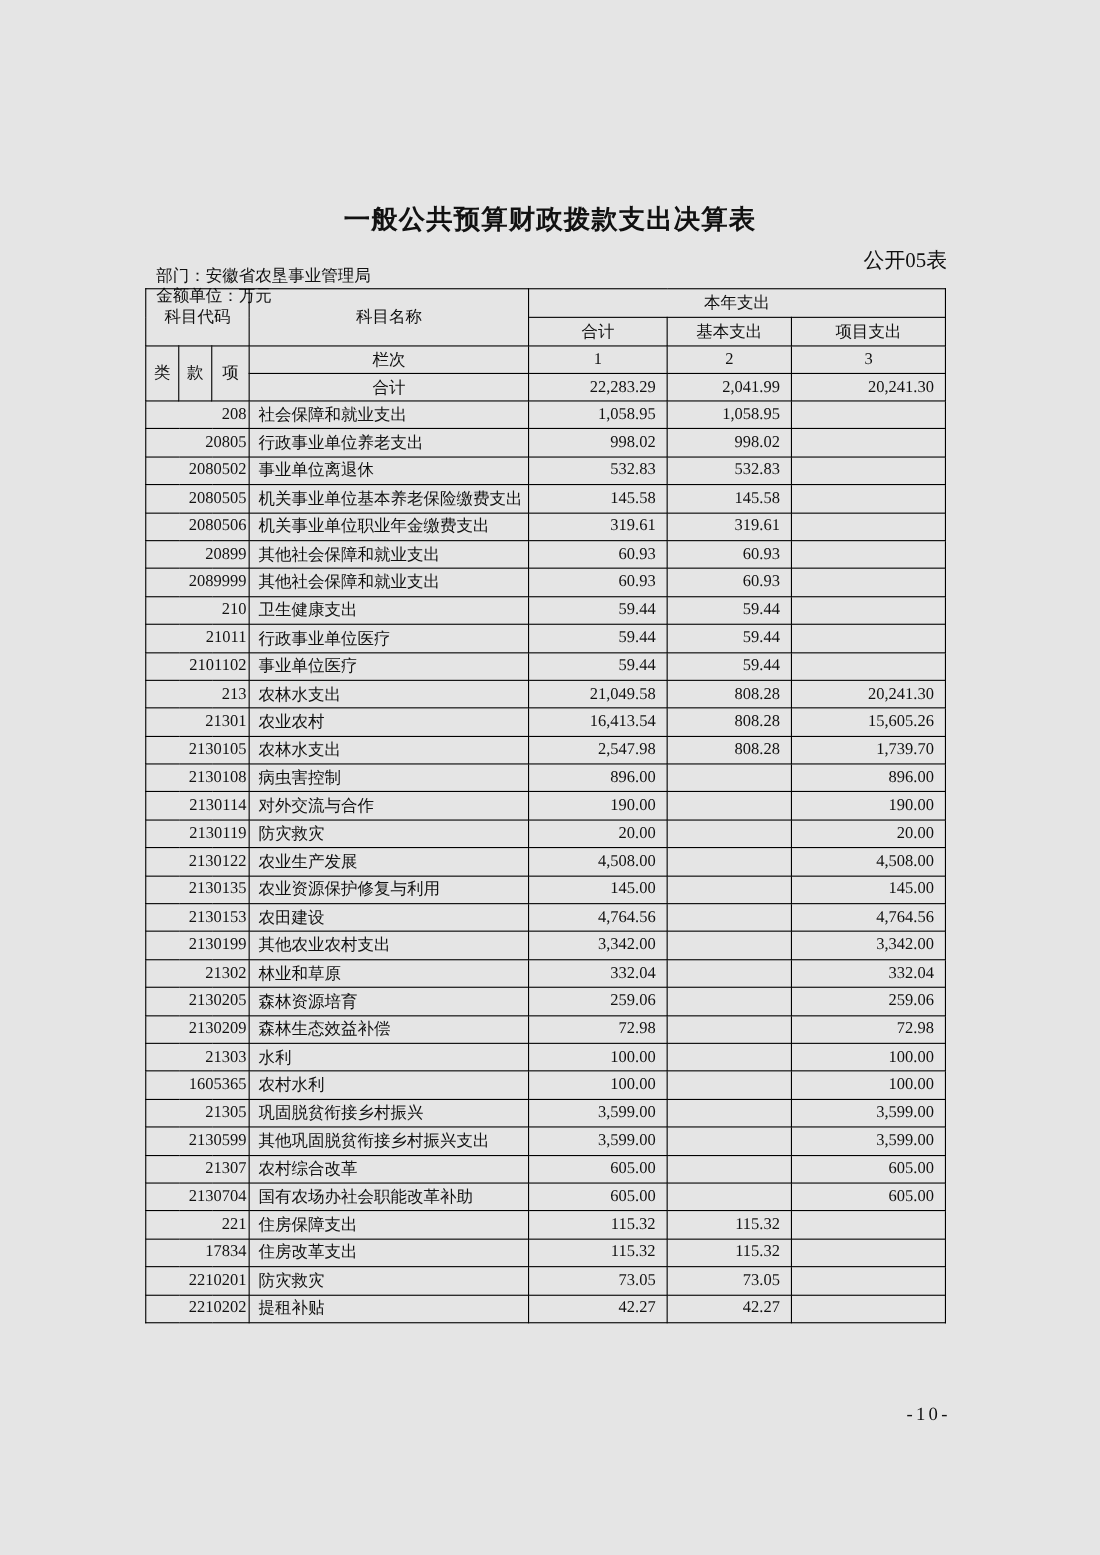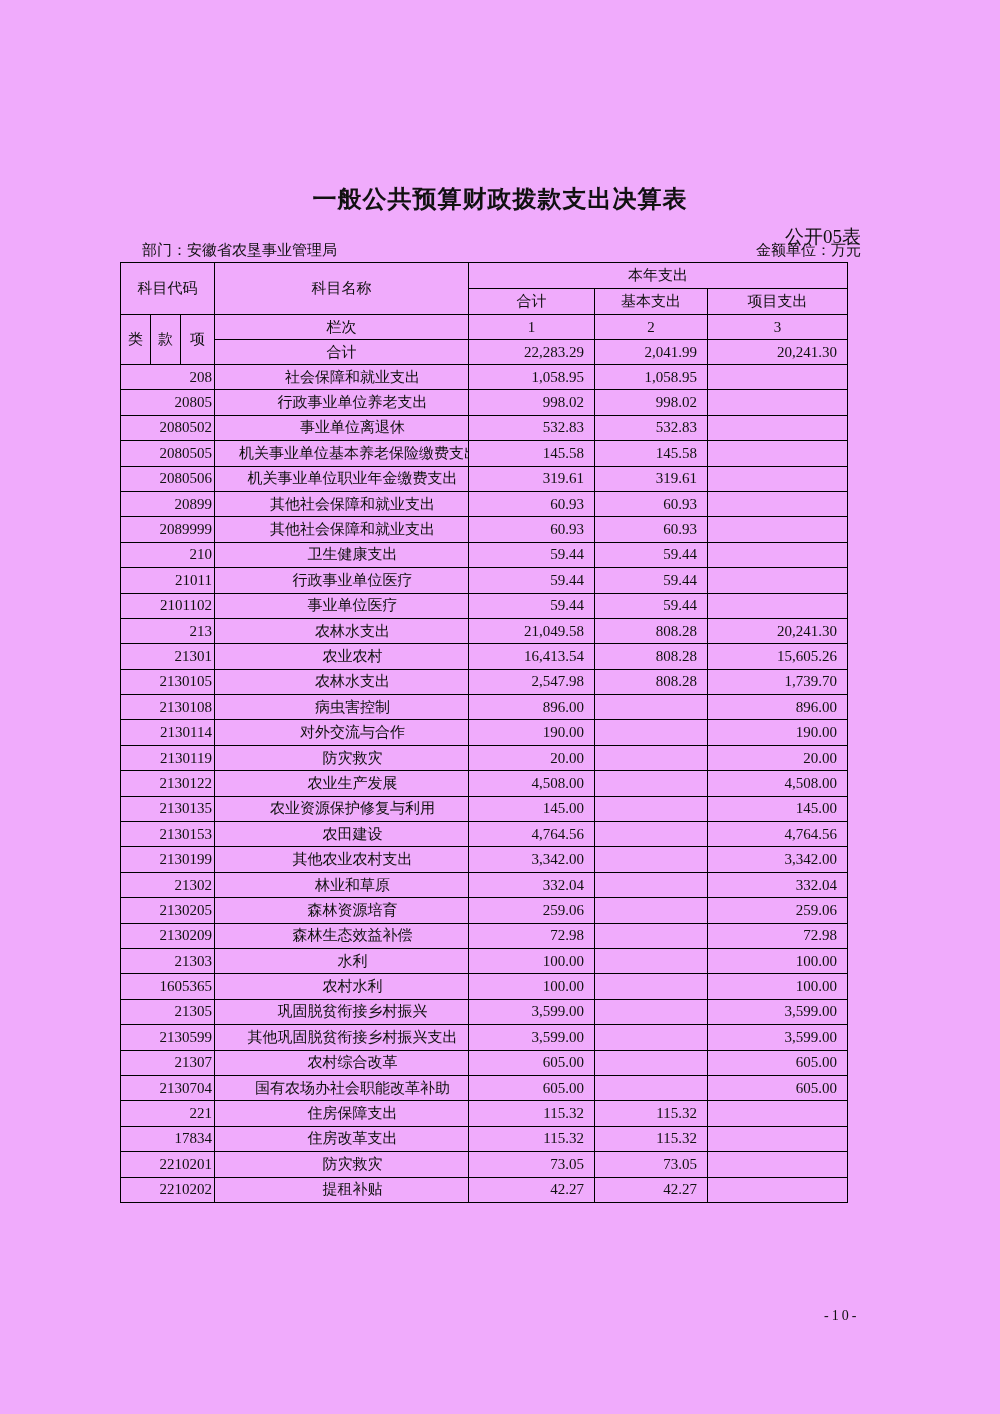--- a/index.html
+++ b/index.html
@@ -2,21 +2,21 @@
 <html><head>
 <meta charset="utf-8">
 <style>
   * { margin: 0; padding: 0; box-sizing: border-box; }
   html, body { background: #888; }
   .page {
     position: relative;
     width: 1000px;
     height: 1414px;
     margin: 0 auto;
-    background: #f0abfc;
+    background: #e5e5e5;
     color: #111111;
     font-family: "Liberation Serif", "DejaVu Serif", serif;
     overflow: hidden;
   }
   .doc-title {
     position: absolute;
     top: 183px;
     left: 0;
     width: 100%;
     text-align: center;
@@ -32,57 +32,58 @@
     font-size: 19px;
   }
   .meta-line {
     position: absolute;
     top: 241px;
     left: 142px;
     right: 139px;
     display: flex;
     justify-content: space-between;
     font-size: 15px;
+    flex-direction: column;
   }
   table.budget {
     position: absolute;
     top: 262px;
-    left: 120px;
+    left: 132px;
     width: 727px;
     border-collapse: collapse;
     table-layout: fixed;
     font-size: 15px;
   }
   table.budget td {
     border: 1px solid #000;
     vertical-align: middle;
     text-align: center;
     padding: 0 2px;
     overflow: hidden;
     white-space: nowrap;
   }
   table.budget thead tr.h1 td { height: 26px; }
   table.budget thead tr.h2 td { height: 26px; }
   table.budget thead tr.h3 td { height: 25px; }
   table.budget thead tr.h4 td { height: 25px; }
   table.budget tbody td { height: 25.4px; }
   table.budget td.code { text-align: right; padding-left: 7px; }
-  table.budget td.name { text-align: center; padding-left: 24px; margin-top: 15px; }
+  table.budget td.name { text-align: left; padding-left: 8px; margin-top: 15px; }
   table.budget td.num  { text-align: right; padding-right: 10px; }
   .note {
     position: absolute;
     top: 1207px;
     left: 141px;
     font-size: 15px;
   }
   .page-num {
     position: absolute;
-    top: 1308px;
+    top: 1276px;
     left: 824px;
-    font-size: 14px;
+    font-size: 17px;
     letter-spacing: 3px;
   }
 </style>
 </head>
 <body>
 
 <div class="page">
 
   <div class="doc-title">一般公共预算财政拨款支出决算表</div>
 

